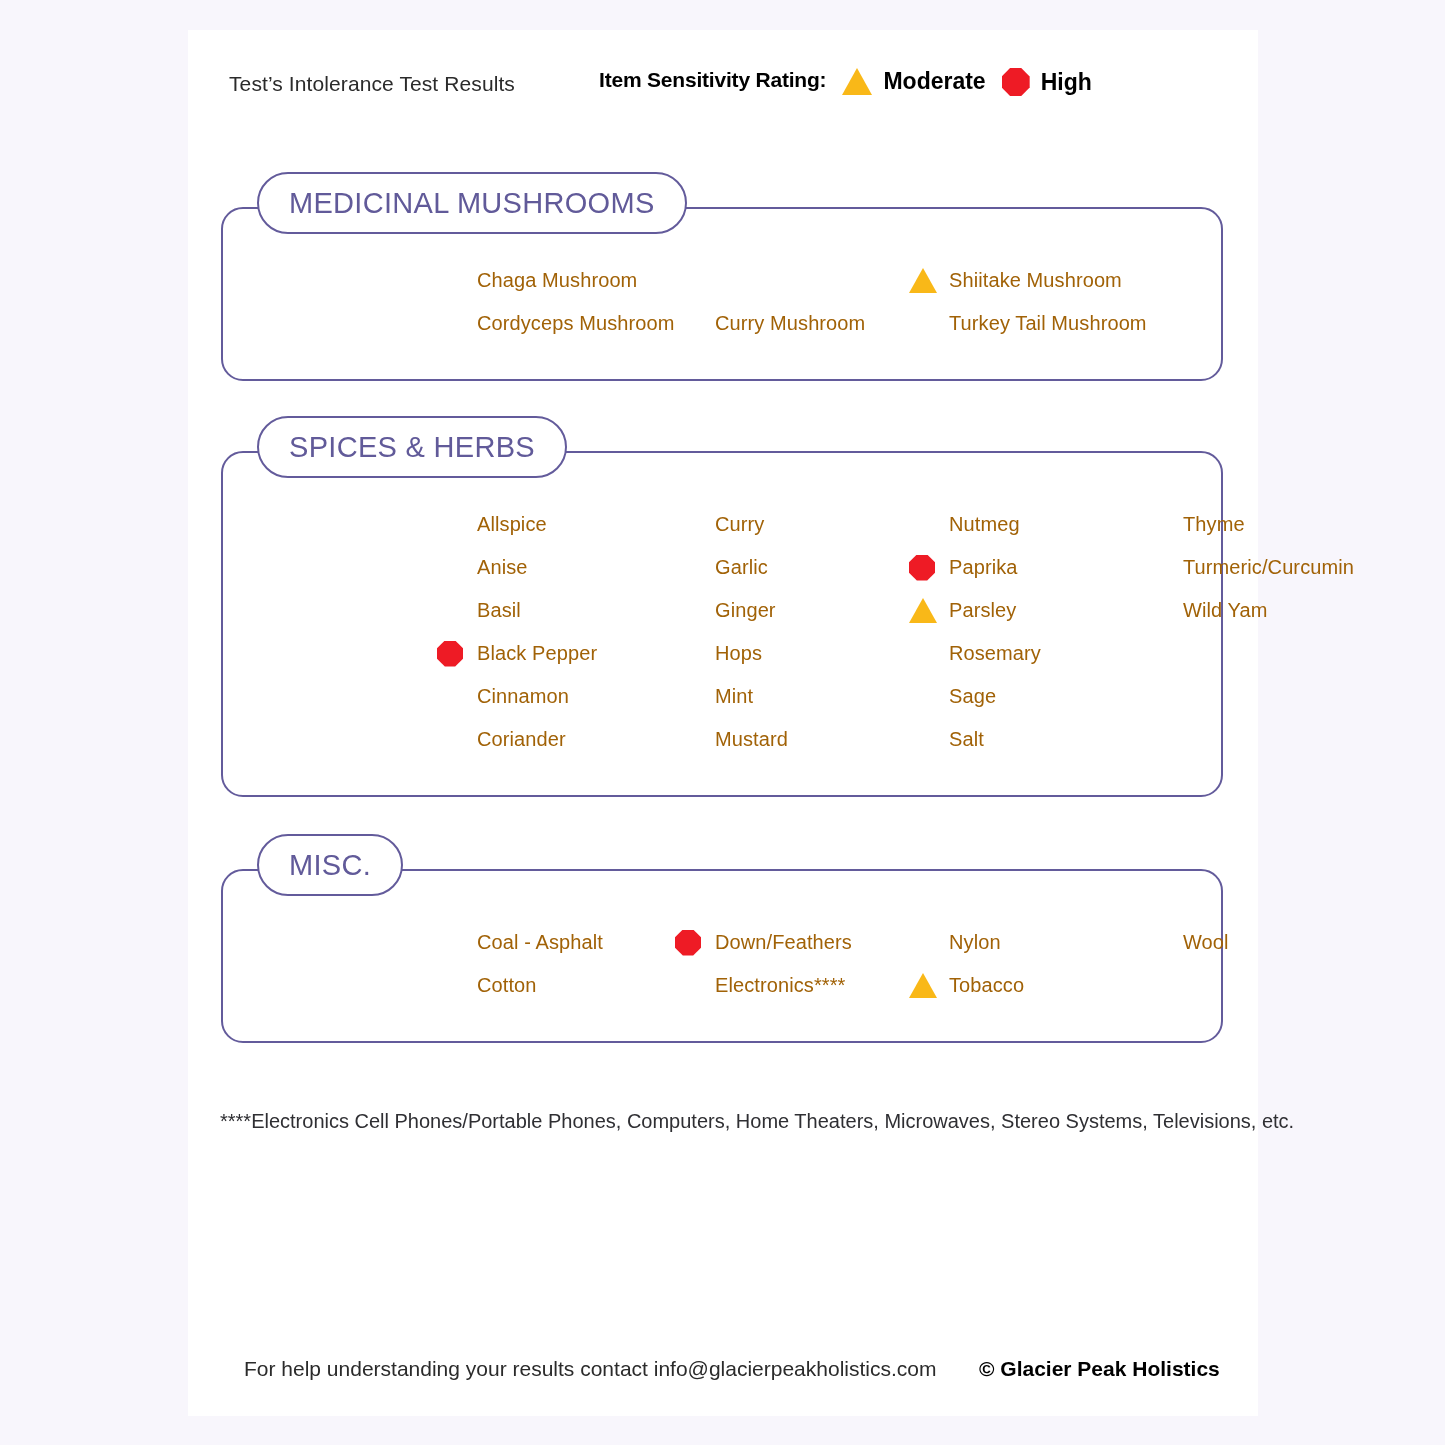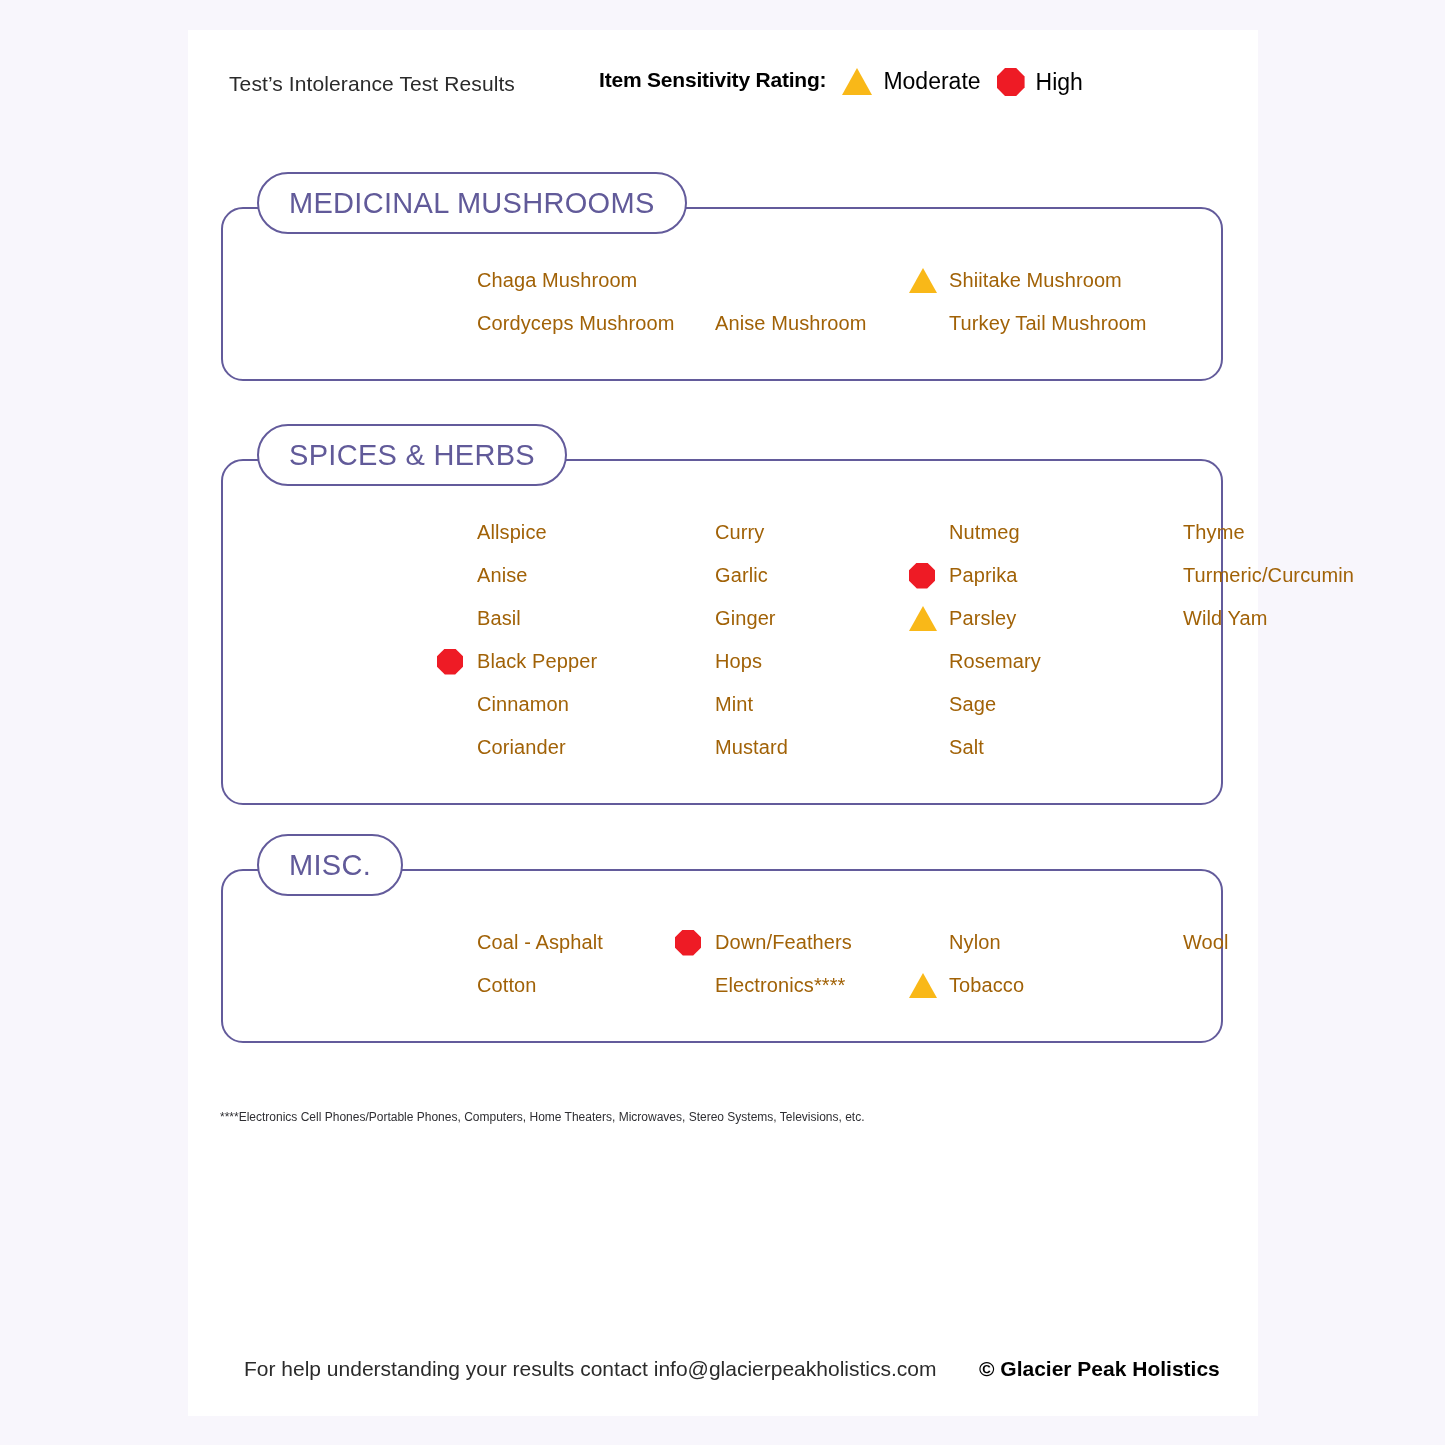--- a/index.html
+++ b/index.html
@@ -51,21 +51,21 @@
     color: #000;
     letter-spacing: -.2px;
   }
   .legend-item {
     display: flex;
     align-items: center;
     gap: 11px;
   }
   .legend-item .legend-text {
     font-size: 23px;
-    font-weight: normal;
+    font-weight: bold;
     color: #000;
   }
 
   
   .marker { display: inline-block; flex: none; }
 
   .marker.octagon {
     width: 26px;
     height: 26px;
     background: #ee1b25;
@@ -143,21 +143,21 @@
   .c0 { left: 214px; }
   .c1 { left: 452px; }
   .c2 { left: 686px; }
   .c3 { left: 920px; }
 
   
   .footnote {
     position: absolute;
     left: 32px;
     top: 1080px;
-    font-size: 12px;
+    font-size: 20px;
     color: #2f2f33;
     white-space: nowrap;
   }
   .footer {
     position: absolute;
     left: 15px;
     top: 1315px;
     width: 100%;
     height: 40px;
     margin-top: 12px;
@@ -218,30 +218,30 @@
               <span class="item-label">Shiitake Mushroom</span>
             </div>
           </div>
           <div class="row">
             <div class="cell c0">
               <span class="marker-slot"></span>
               <span class="item-label">Cordyceps Mushroom</span>
             </div>
             <div class="cell c1">
               <span class="marker-slot"></span>
-              <span class="item-label">Anise Mushroom</span>
+              <span class="item-label">Curry Mushroom</span>
             </div>
             <div class="cell c2">
               <span class="marker-slot"></span>
               <span class="item-label">Turkey Tail Mushroom</span>
             </div>
           </div>
         </div>
       </div>
-      <div class="section" style="top: 421px; margin-top: 8px;">
+      <div class="section" style="top: 421px;">
         <div class="section-pill">
           <span class="pill-text">SPICES &amp; HERBS</span>
         </div>
         <div class="grid">
           <div class="row">
             <div class="cell c0">
               <span class="marker-slot"></span>
               <span class="item-label">Allspice</span>
             </div>
             <div class="cell c1">

